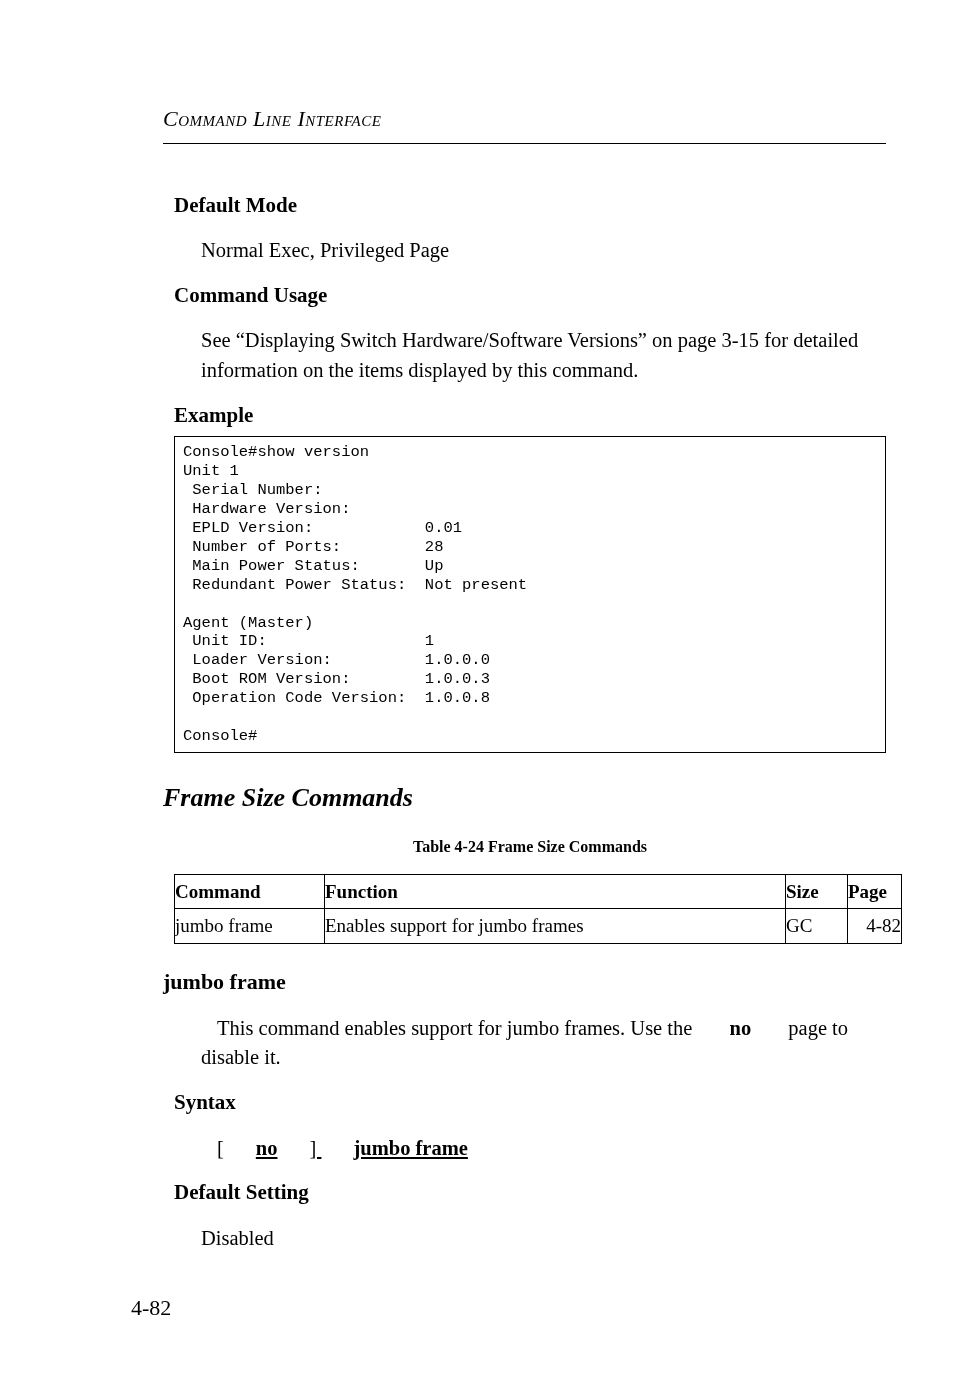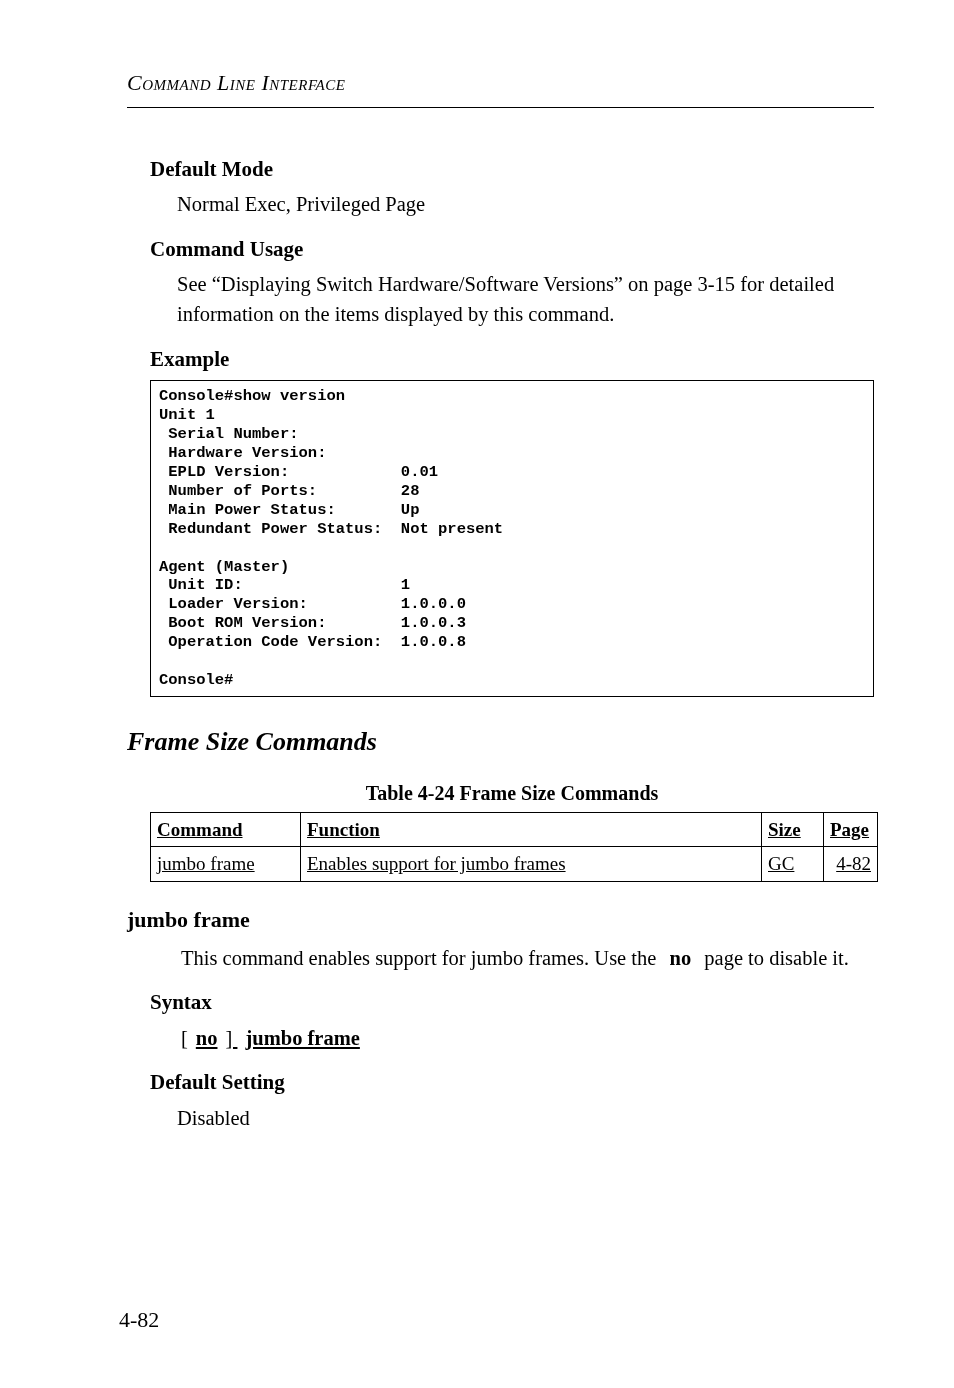--- a/index.html
+++ b/index.html
@@ -1,15 +1,15 @@
 <!DOCTYPE html>
 <html><head>
 <meta charset="utf-8">
 <style>
-  * { margin: 4px; padding: 0; box-sizing: border-box; }
+  * { margin: 16px; padding: 0; box-sizing: border-box; }
   html, body { width: 954px; height: 1388px; }
   body {
     font-family: Garamond, "Times New Roman", Georgia, serif;
     background: #fff;
     color: #000;
     padding: 55px 84px 55px 115px;
     font-size: 20.5px;
     line-height: 1.45;
   }
   .running-head {
@@ -34,49 +34,47 @@
   }
   .code-block {
     border: 1px solid #000;
     font-family: "Courier New", Courier, monospace;
     font-size: 15.5px;
     line-height: 1.22;
     padding: 6px 8px 6px 8px;
     margin-left: 27px;
     margin-top: 6px;
     white-space: pre;
-    font-weight: bold;
   }
   .h2 {
     font-weight: bold;
     font-size: 26px;
     margin-top: 26px;
     margin-bottom: 18px;
     font-style: italic;
   }
   .table-caption {
     font-weight: bold;
     text-align: center;
-    font-size: 20px;
+    font-size: 16px;
     margin-bottom: 4px;
     margin-left: 27px;
   }
   table.cmd {
     border-collapse: collapse;
     width: calc(100% - 27px);
     margin-left: 27px;
     margin-bottom: 20px;
     font-size: 19px;
   }
   table.cmd th, table.cmd td {
     border: 1px solid #000;
-    padding: 3px 6px;
+    padding: 3px 0;
     text-align: left;
     vertical-align: top;
-    text-decoration: underline;
   }
   table.cmd th { font-weight: bold; }
   table.cmd td.num, table.cmd th.num { text-align: right; }
   .h3 {
     font-weight: bold;
     font-size: 22px;
     margin-top: 22px;
     margin-bottom: 8px;
   }
   .syntax-line {

